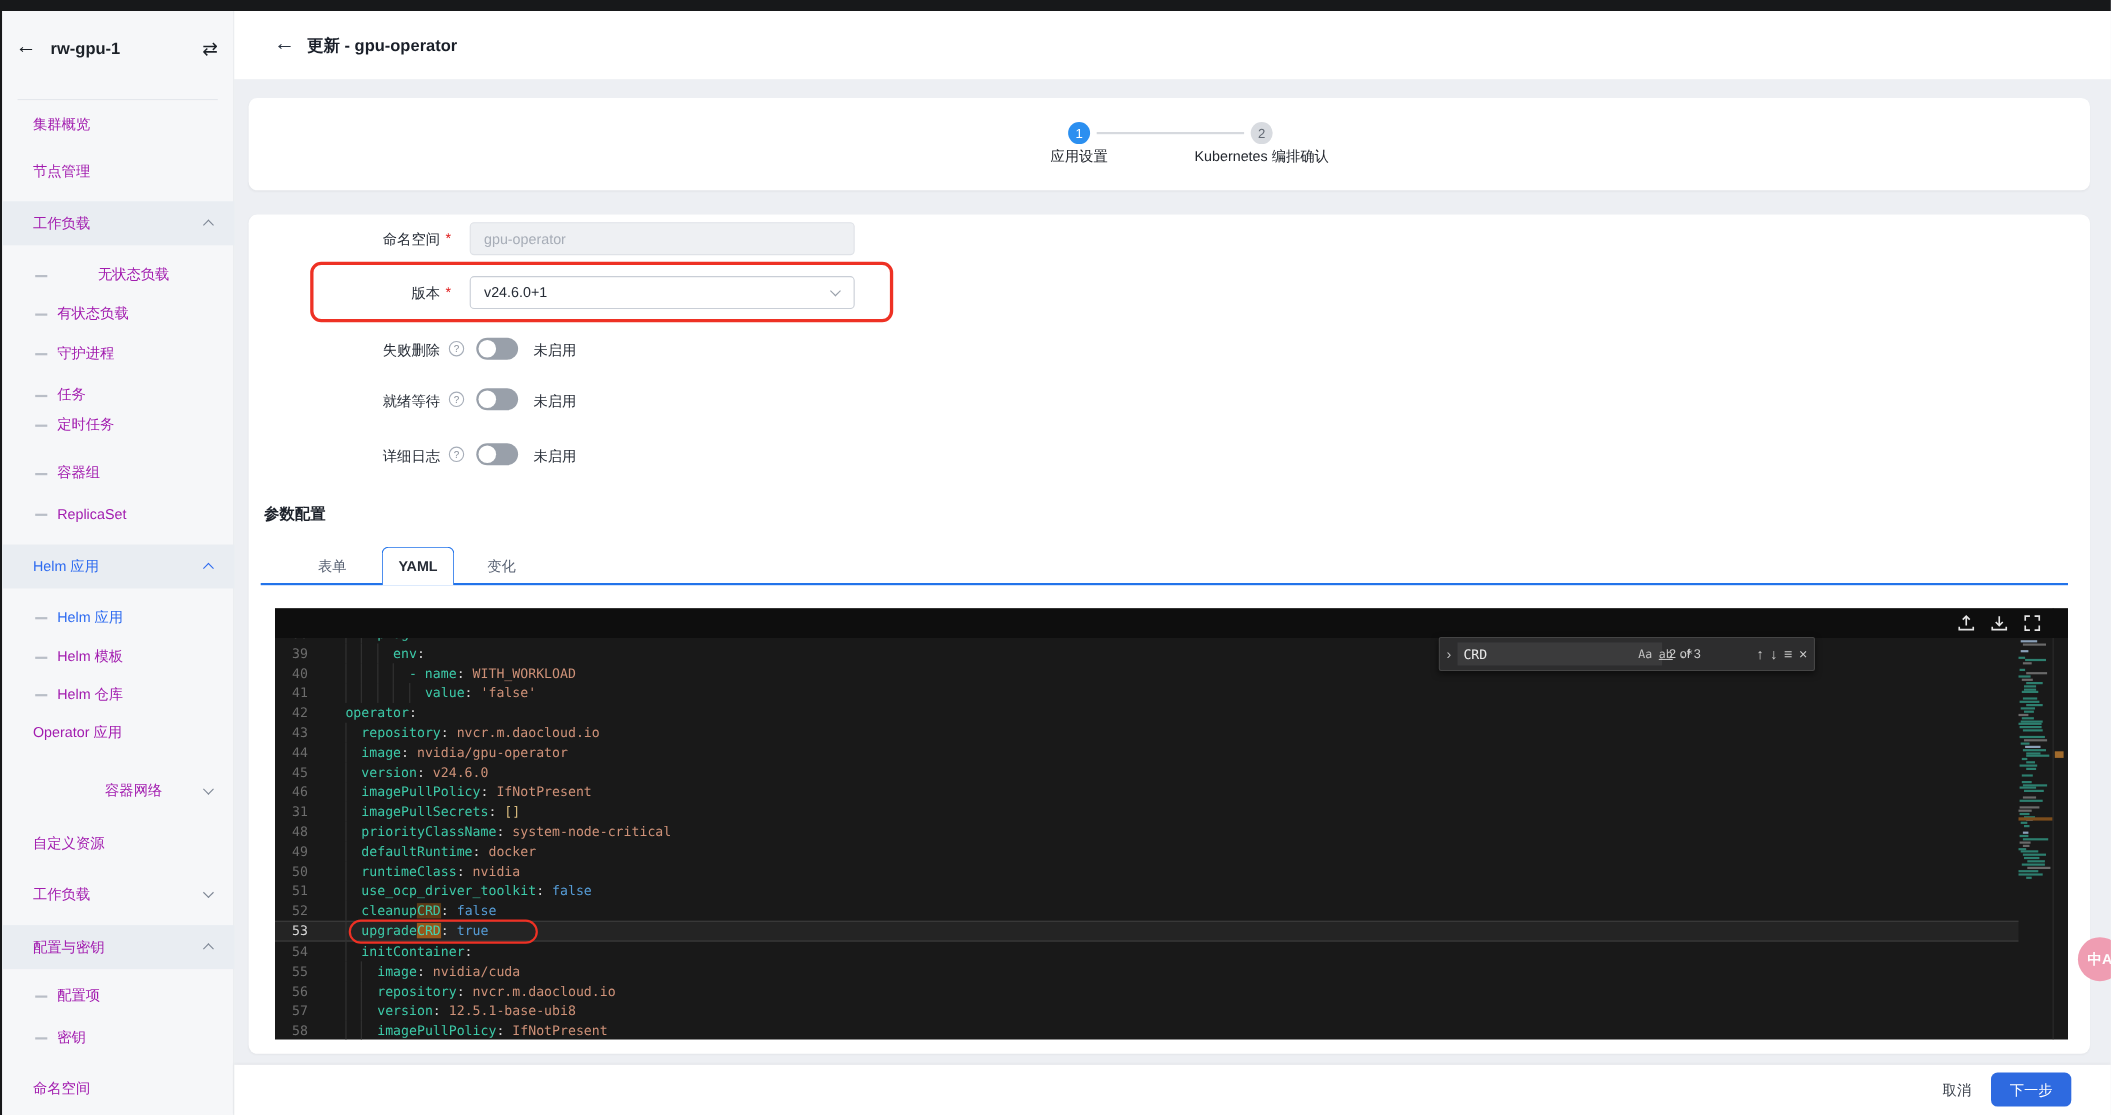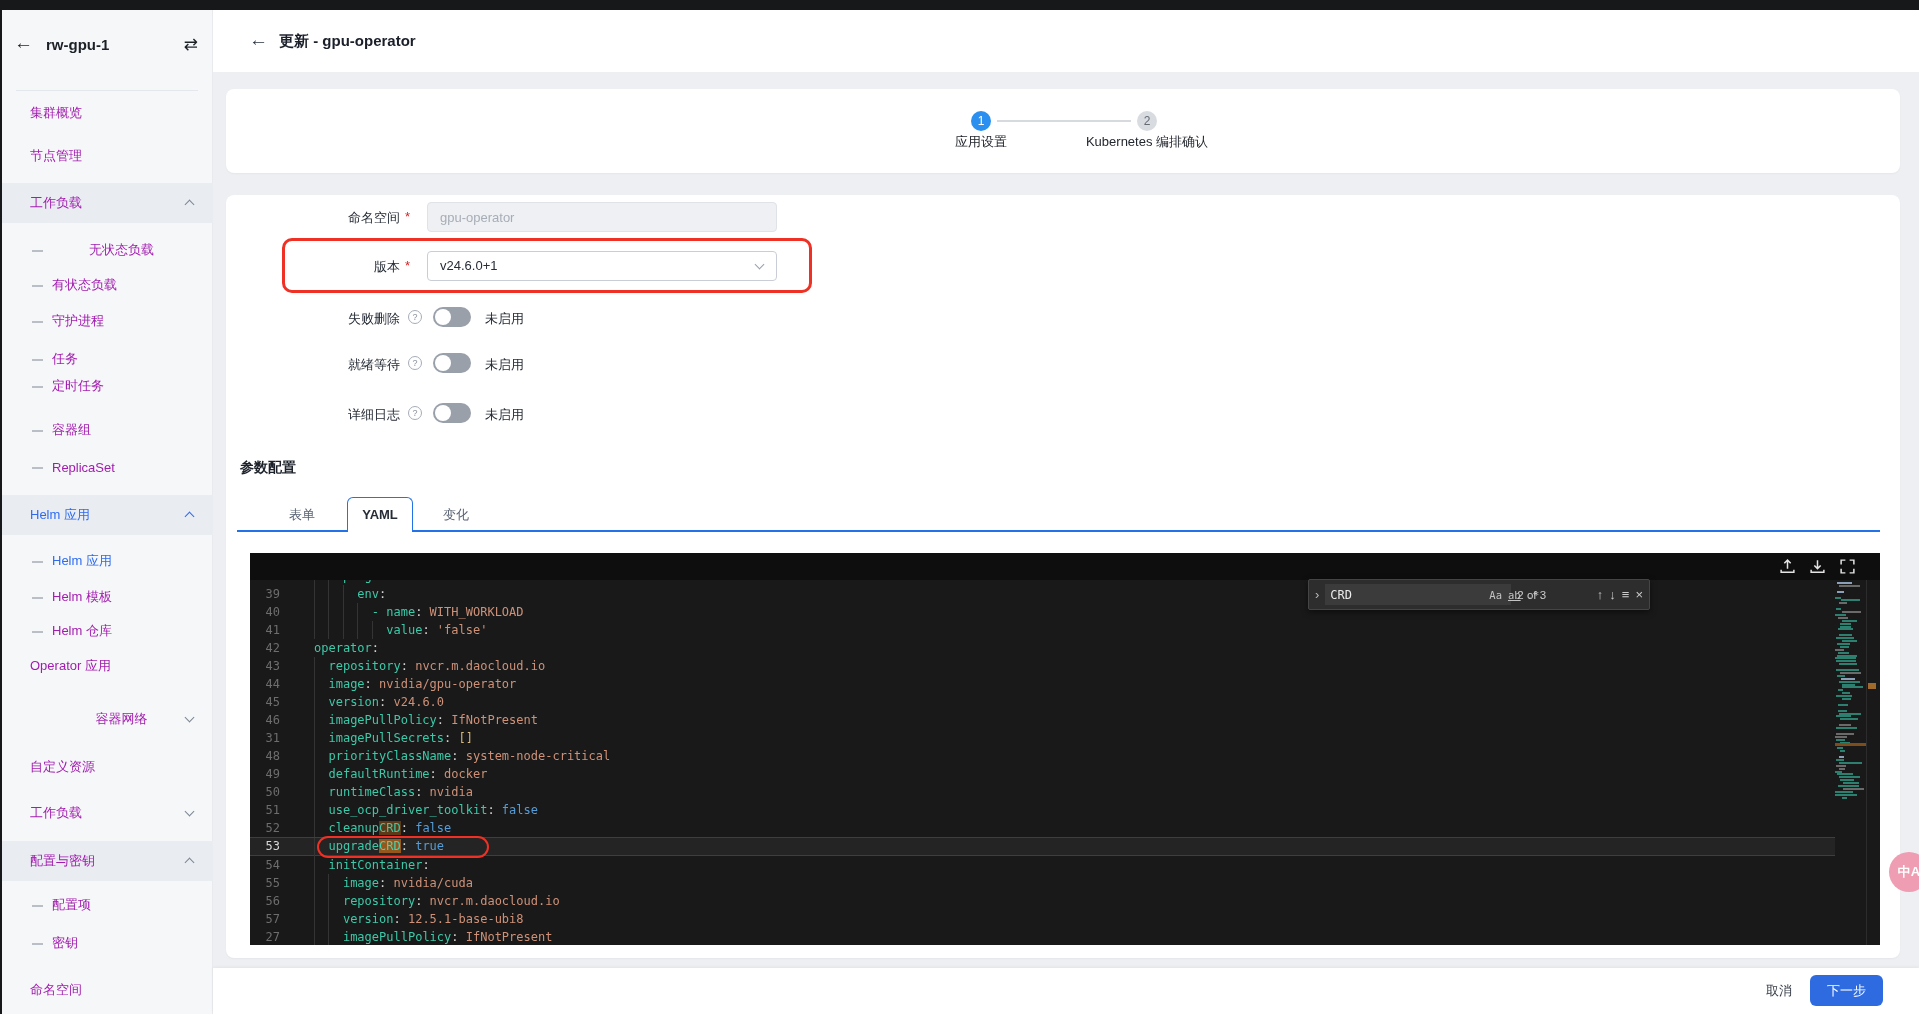--- a/index.html
+++ b/index.html
@@ -355,21 +355,21 @@
           </div>
           <div class="cl">
             <span class="ln">56</span>
             <span class="code"><i class="gd" style="left: 0px;"></i><i class="gd" style="left: 14.45px;"></i><span class="sg-p">    </span><span class="sg-k">repository</span><span class="sg-p">: </span><span class="sg-s">nvcr.m.daocloud.io</span></span>
           </div>
           <div class="cl">
             <span class="ln">57</span>
             <span class="code"><i class="gd" style="left: 0px;"></i><i class="gd" style="left: 14.45px;"></i><span class="sg-p">    </span><span class="sg-k">version</span><span class="sg-p">: </span><span class="sg-s">12.5.1-base-ubi8</span></span>
           </div>
           <div class="cl">
-            <span class="ln">27</span>
+            <span class="ln">58</span>
             <span class="code"><i class="gd" style="left: 0px;"></i><i class="gd" style="left: 14.45px;"></i><span class="sg-p">    </span><span class="sg-k">imagePullPolicy</span><span class="sg-p">: </span><span class="sg-s">IfNotPresent</span></span>
           </div>
         </div>
     </div>
 
     <div class="minimap" id="minimap">
         <i style="top: 0px; left: 2.39412px; width: 14.3035px; background: rgb(138, 160, 184);"></i>
         <i style="top: 2.9px; left: 4.23362px; width: 20.528px; background: rgb(106, 106, 106);"></i>
         <i style="top: 8.7px; left: 1.67707px; width: 7.67374px; background: rgb(138, 160, 184);"></i>
         <i style="top: 14.5px; left: 0.242028px; width: 5.36788px; background: rgb(45, 127, 111);"></i>

